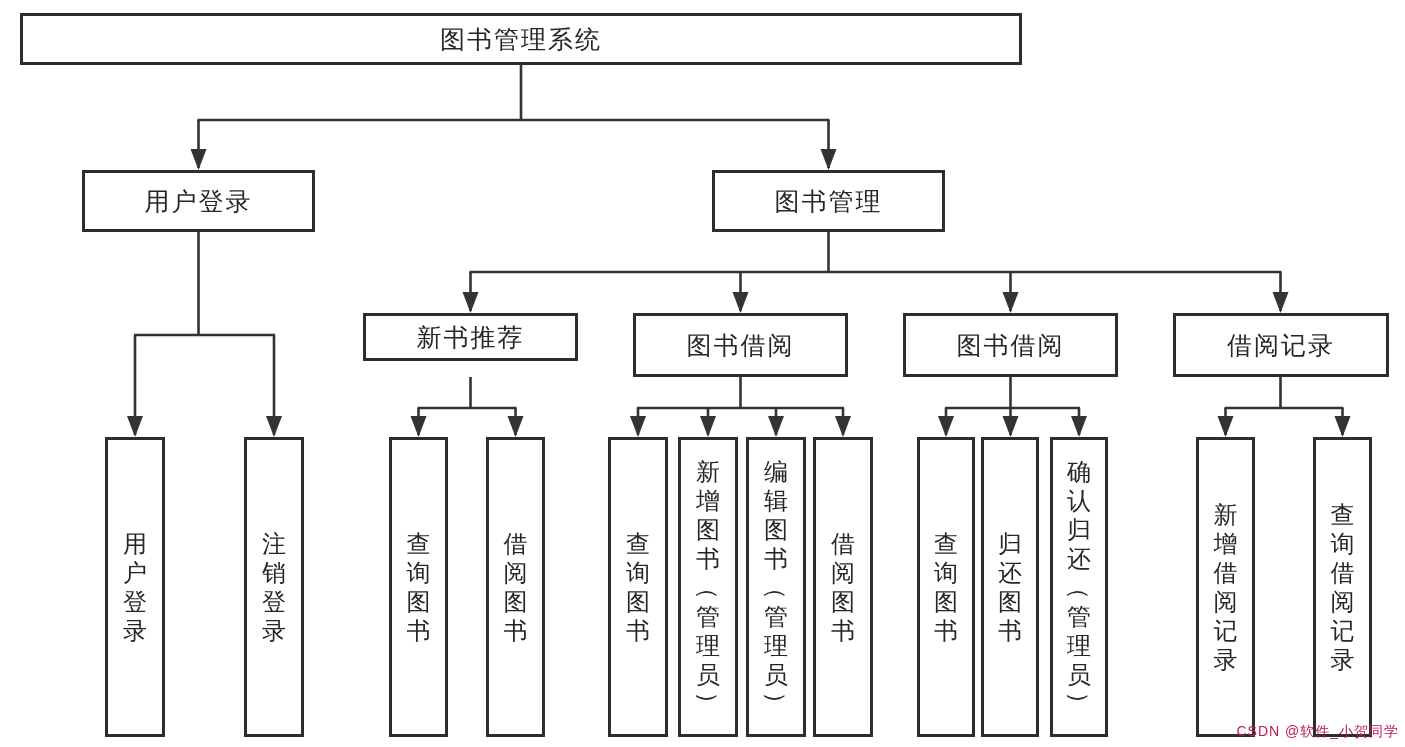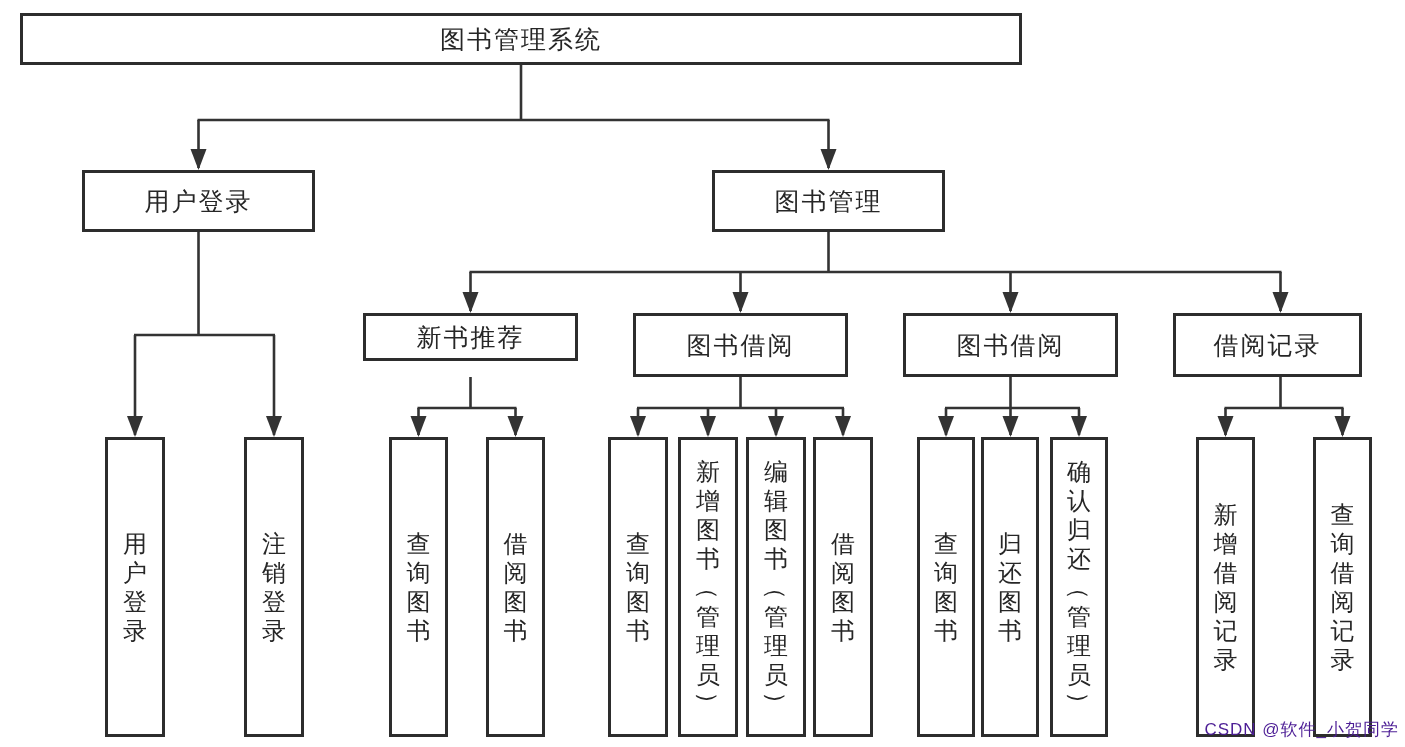--- a/index.html
+++ b/index.html
@@ -57,22 +57,22 @@
     font-size: 24px;
     color: #262626;
   }
   .vchar.rot {
     transform: rotate(90deg);
   }
   .watermark {
     position: absolute;
     right: 6px;
     bottom: 6px;
-    font-size: 17px;
-    color: #4c1d95;
+    font-size: 14px;
+    color: #be185d;
     letter-spacing: 1px;
     z-index: 5;
     white-space: nowrap;
   }
   line, polyline { stroke: #333333; stroke-width: 2.6; fill: none; }
   polygon { fill: #333333; stroke: none; }
 </style>
 </head>
 <body>
 
@@ -141,21 +141,21 @@
   </svg>
 
   <div class="hbox" style="left:20px; top:13px; width:1002px; height:52px;">图书管理系统</div>
 
   <div class="hbox" style="left:82px; top:170px; width:233px; height:62px;">用户登录</div>
   <div class="hbox" style="left:712px; top:170px; width:233px; height:62px;">图书管理</div>
 
   <div class="hbox" style="left:363px; top:313px; width:215px; height:48px;">新书推荐</div>
   <div class="hbox" style="left:633px; top:313px; width:215px; height:64px;font-family:Liberation Mono, monospace;">图书借阅</div>
   <div class="hbox" style="left:903px; top:313px; width:215px; height:64px;">图书借阅</div>
-  <div class="hbox" style="left:1173px; top:313px; width:189px; height:64px;">借阅记录</div>
+  <div class="hbox" style="left:1173px; top:313px; width:216px; height:64px;">借阅记录</div>
 
   <div class="vbox" style="left:105px; width:60px;">
       <span class="vchar">用</span>
       <span class="vchar">户</span>
       <span class="vchar">登</span>
       <span class="vchar">录</span>
     </div>
   <div class="vbox" style="left:244px; width:60px;">
       <span class="vchar">注</span>
       <span class="vchar">销</span>

